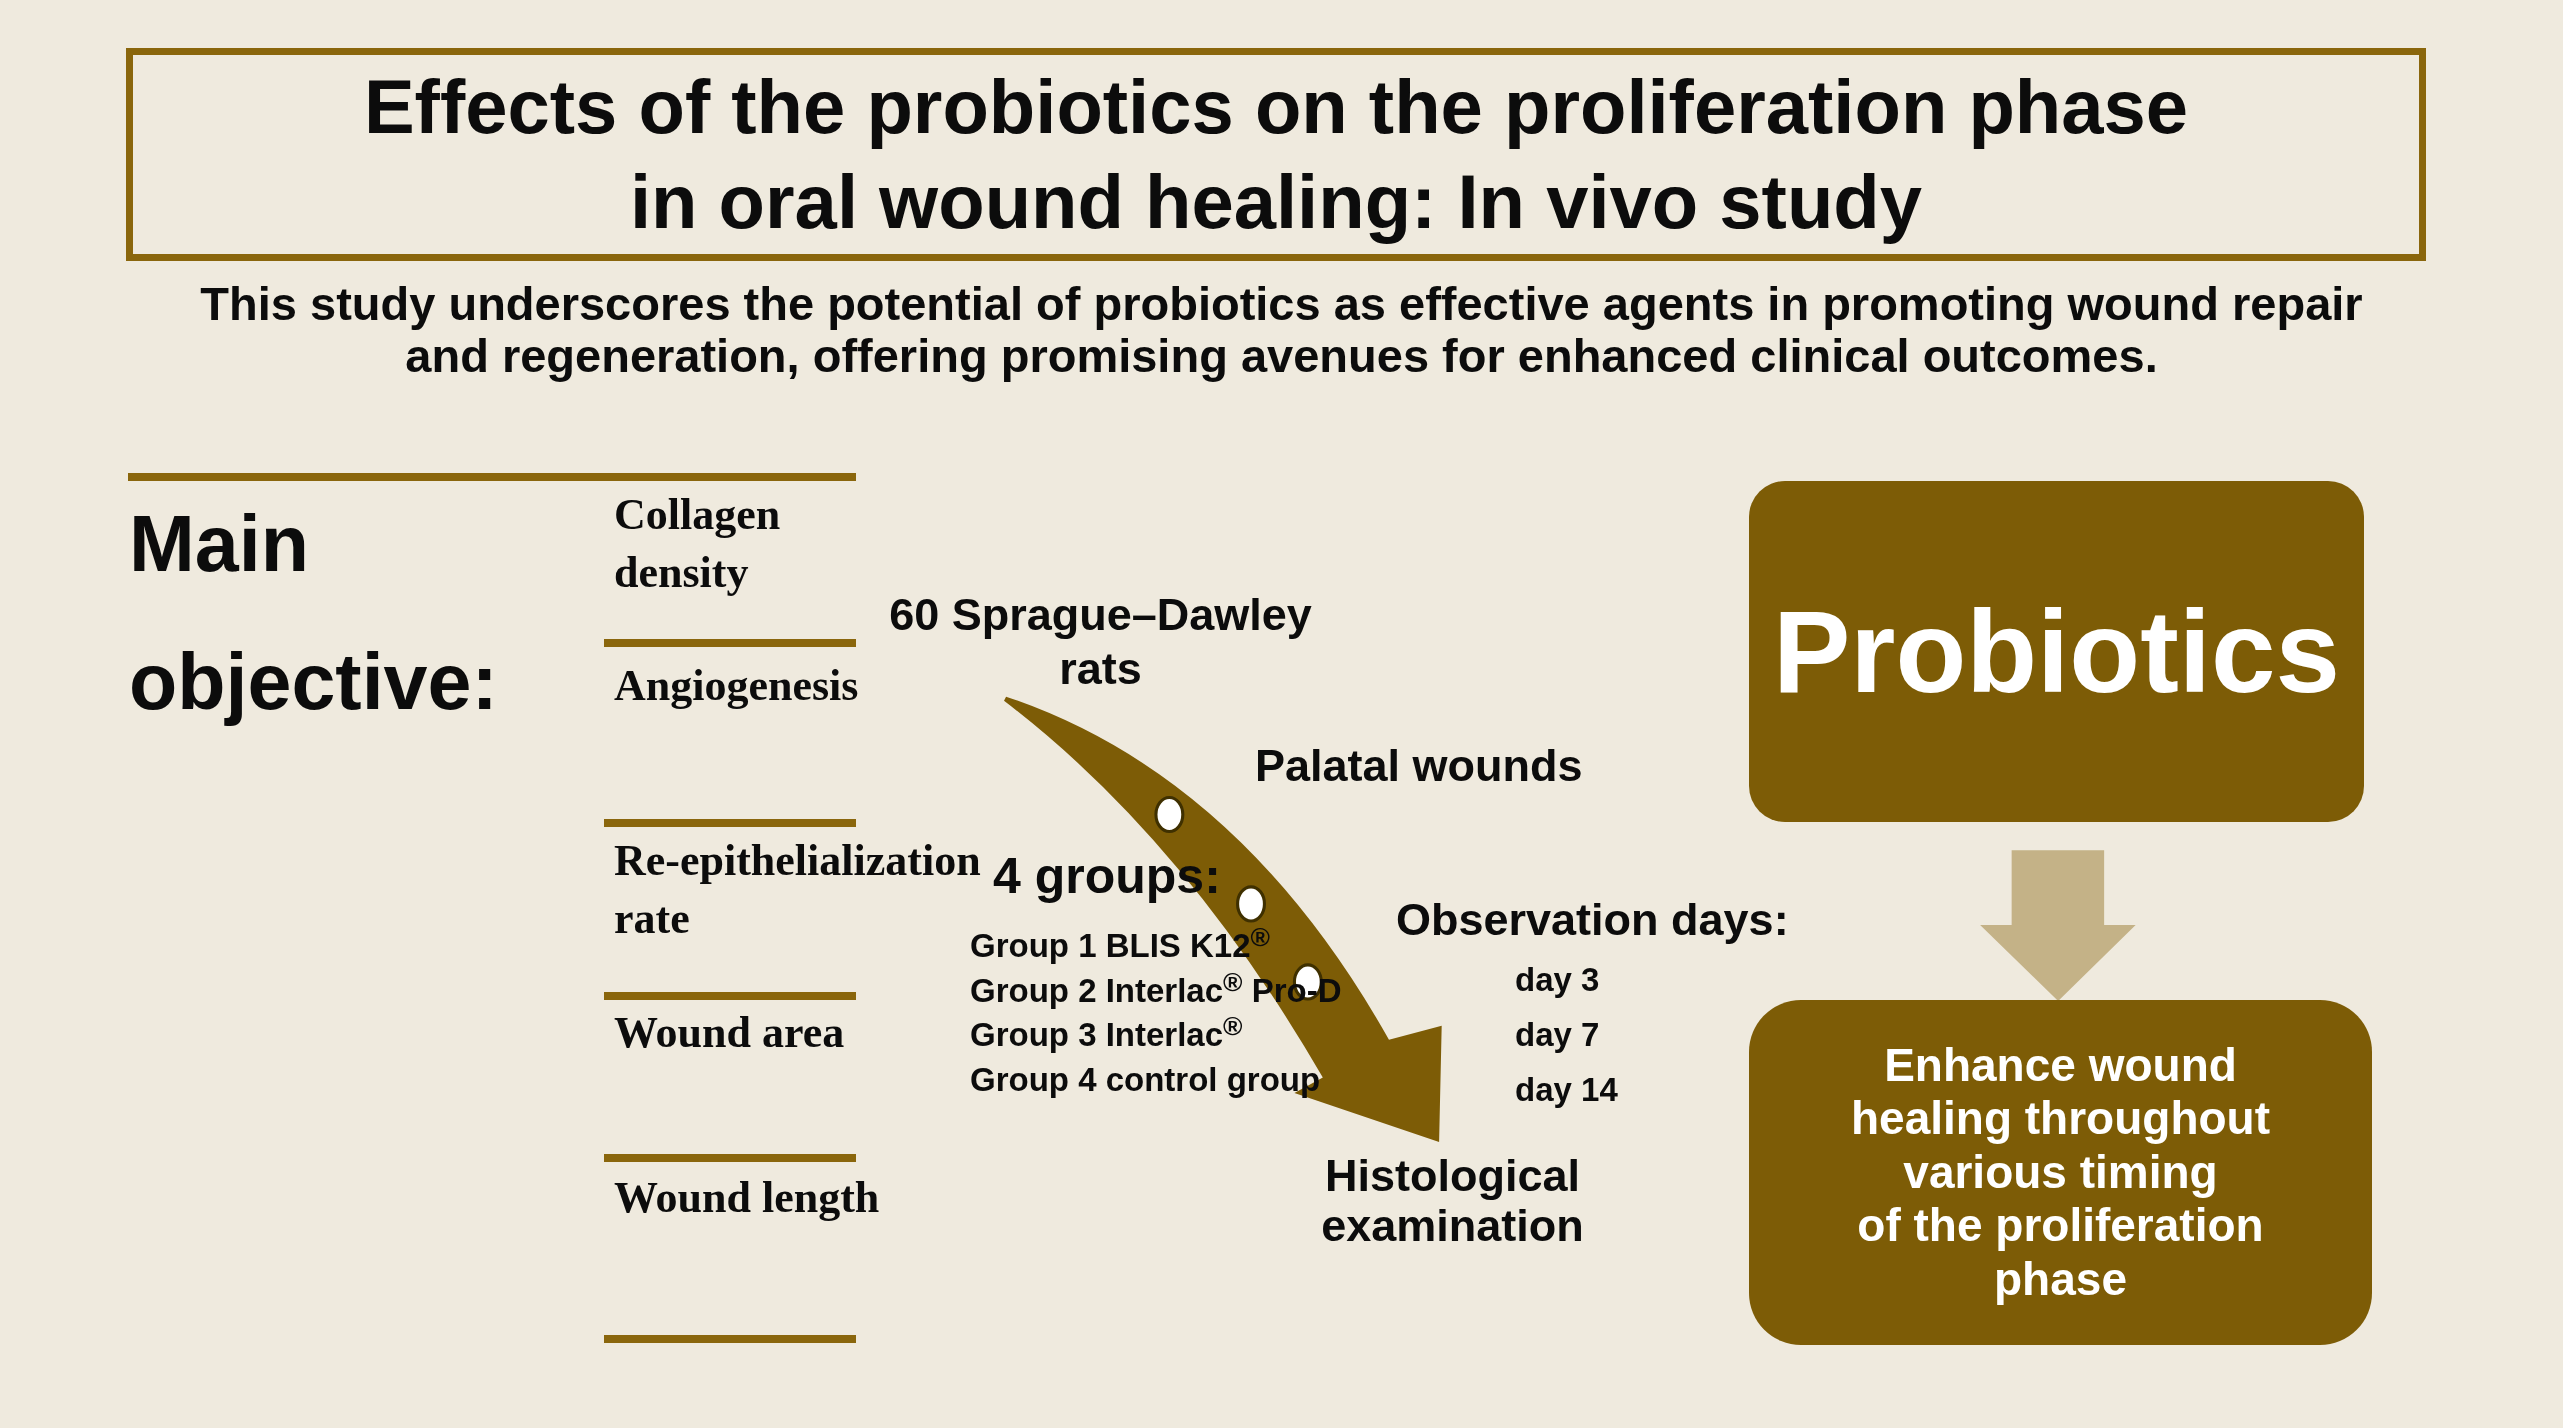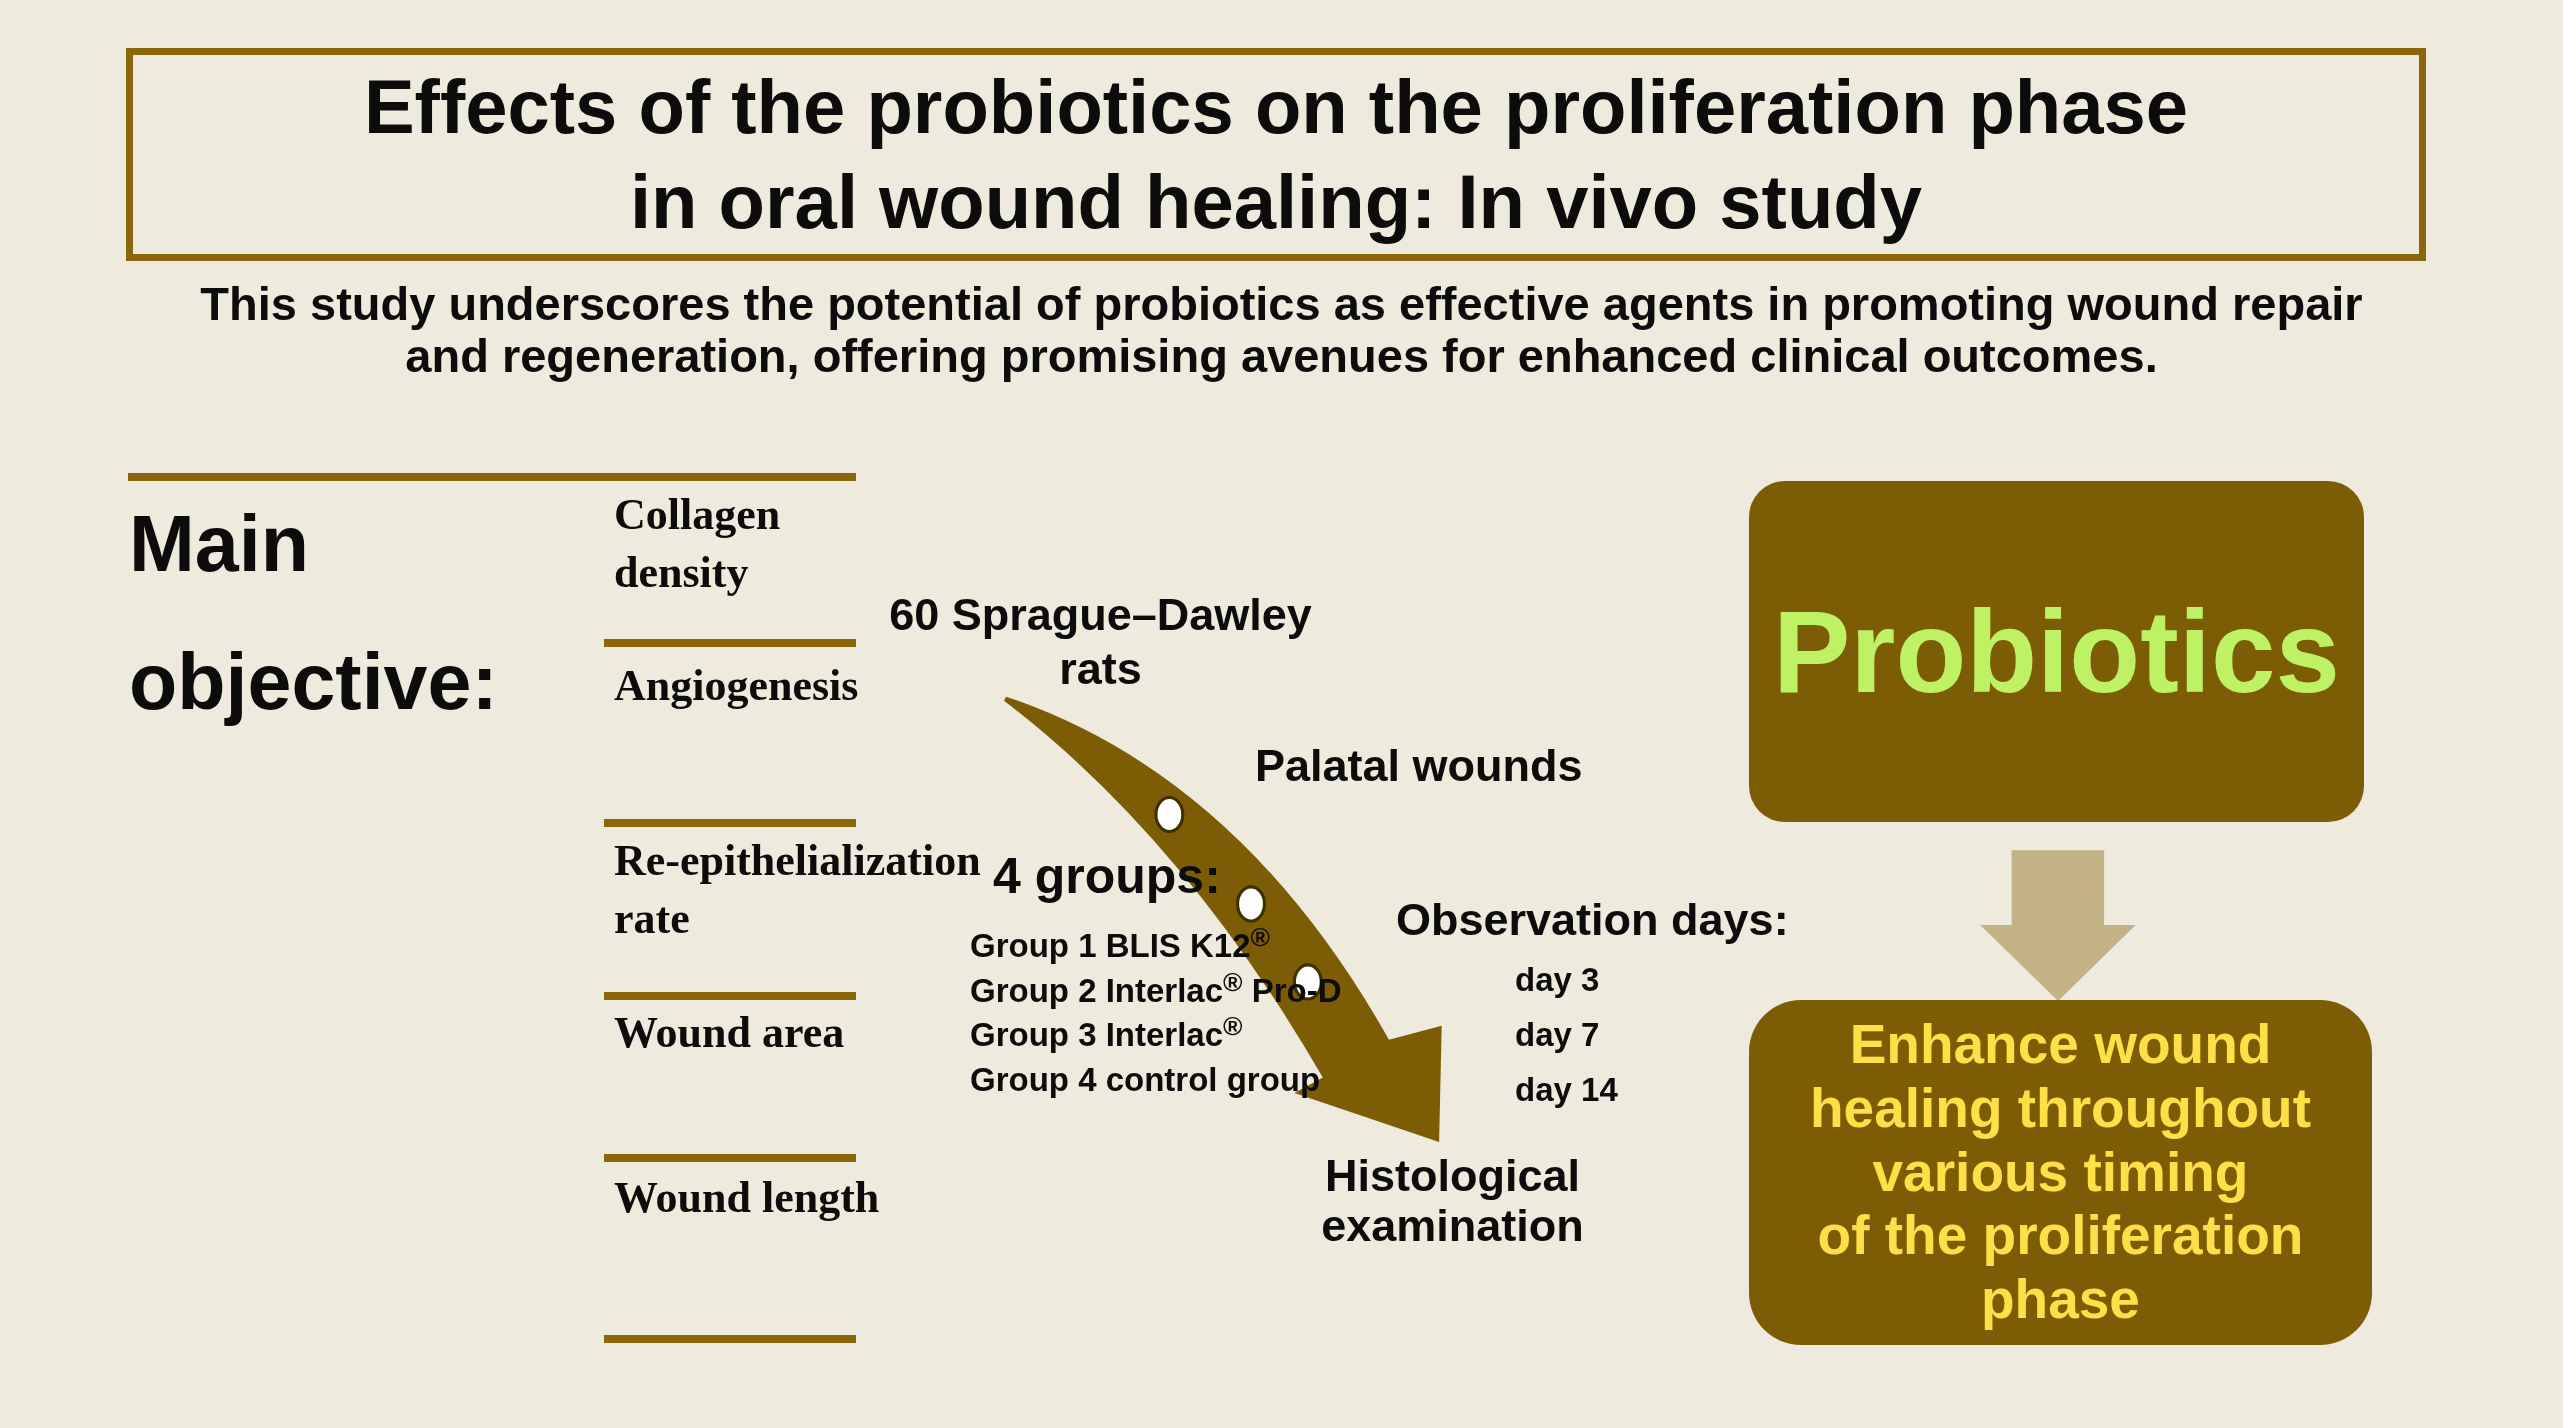--- a/index.html
+++ b/index.html
@@ -51,27 +51,27 @@
   .obs-heading{left:1396px;top:894px;font-size:45px;}
   .days{left:1515px;top:953px;font-size:33px;line-height:1.66;}
   .histology{left:1282px;top:1151px;width:341px;text-align:center;font-size:45px;line-height:1.12;}
 
   
   .probiotics-box{
     left:1749px;top:481px;width:615px;height:341px;
     background:#7d5c06;border-radius:36px;
     display:flex;align-items:center;justify-content:center;
   }
-  .probiotics-label{color:#bef264;font-size:116px;text-align:right;}
+  .probiotics-label{color:#ffffff;font-size:116px;text-align:right;}
   .result-box{
     left:1749px;top:1000px;width:623px;height:345px;
     background:#7d5c06;border-radius:52px;
     display:flex;align-items:center;justify-content:center;text-align:center;
   }
-  .result-text{color:#fde047;font-size:55px;line-height:1.16;}
+  .result-text{color:#ffffff;font-size:46px;line-height:1.16;}
 
   
   .flow-svg{left:0;top:0;width:2563px;height:1429px;pointer-events:none;}
 </style>
 </head>
 <body>
 
 <div class="canvas">
 
   <div class="abs title-box">

